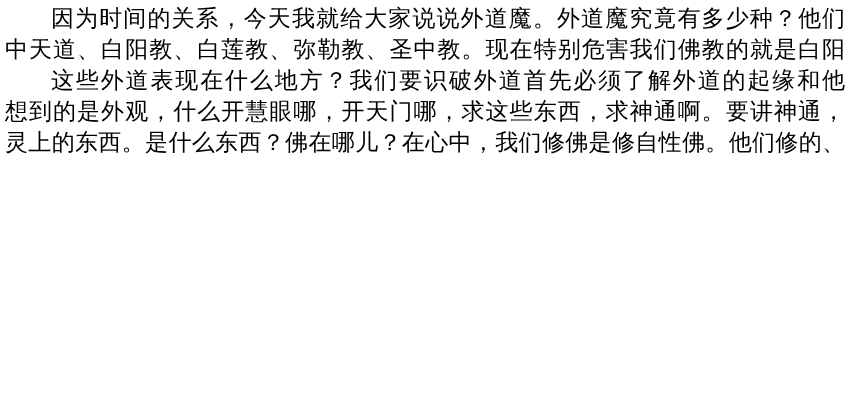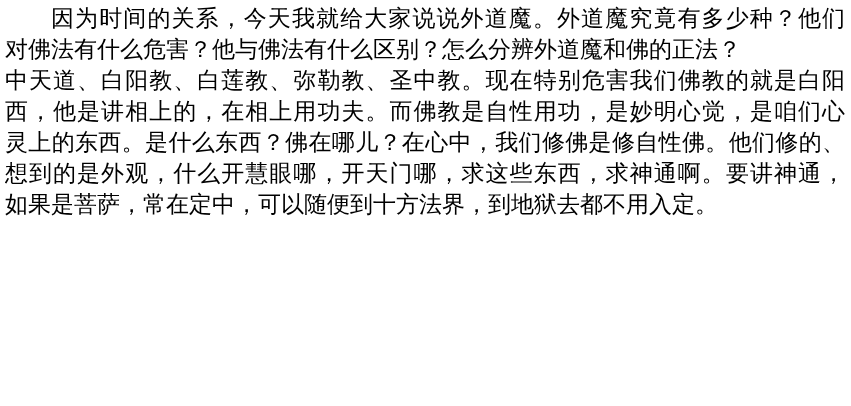--- a/index.html
+++ b/index.html
@@ -37,20 +37,18 @@
     text-align-last: left;
     white-space: normal;
   }
 </style>
 </head>
 <body>
 
 <div class="page">
   <div class="doc-body">
       <div class="line first">因为时间的关系，今天我就给大家说说外道魔。外道魔究竟有多少种？他们</div>
-      <div class="line last">对佛法有什么危害？他与佛法有什么区别？怎么分辨外道魔和佛的正法？</div>
       <div class="line">中天道、白阳教、白莲教、弥勒教、圣中教。现在特别危害我们佛教的就是白阳</div>
-      <div class="line">西，他是讲相上的，在相上用功夫。而佛教是自性用功，是妙明心觉，是咱们心</div>
+      <div class="line first">这些外道表现在什么地方？我们要识破外道首先必须了解外道的起缘和他</div>
+      <div class="line">想到的是外观，什么开慧眼哪，开天门哪，求这些东西，求神通啊。要讲神通，</div>
       <div class="line">灵上的东西。是什么东西？佛在哪儿？在心中，我们修佛是修自性佛。他们修的、</div>
-      <div class="line">想到的是外观，什么开慧眼哪，开天门哪，求这些东西，求神通啊。要讲神通，</div>
-      <div class="line last">如果是菩萨，常在定中，可以随便到十方法界，到地狱去都不用入定。</div>
     </div>
 </div>
 
 </body></html>

